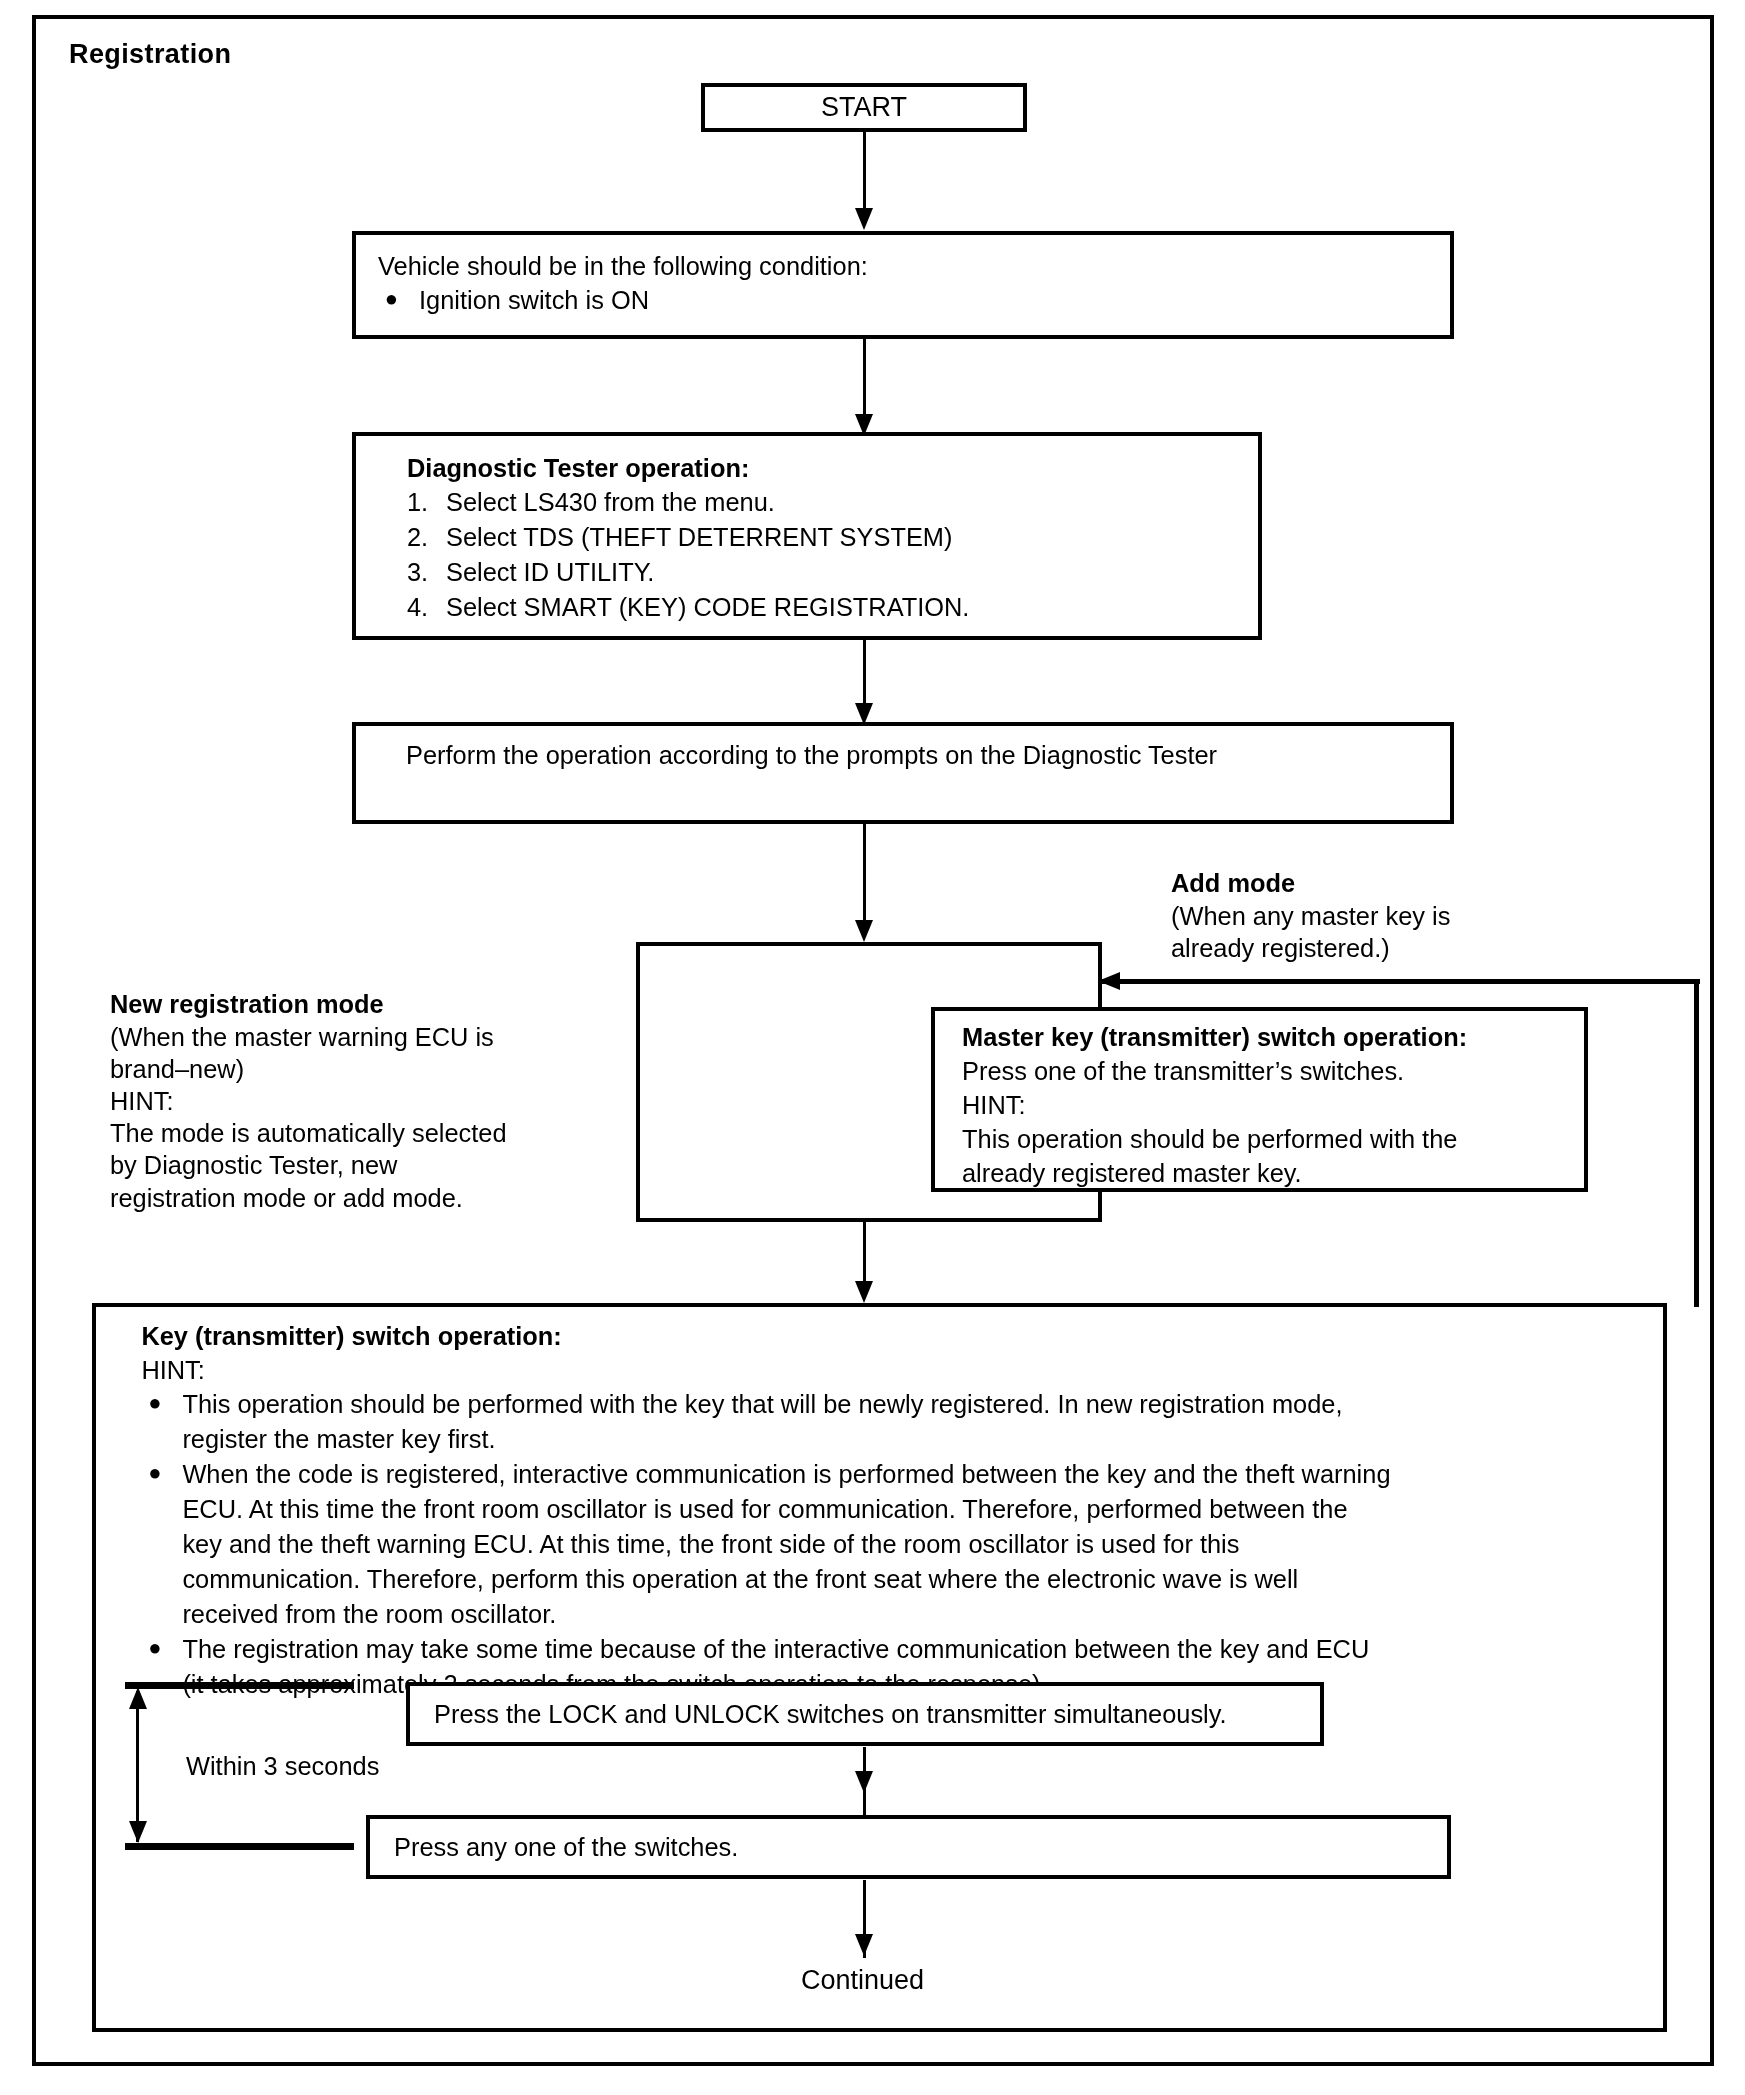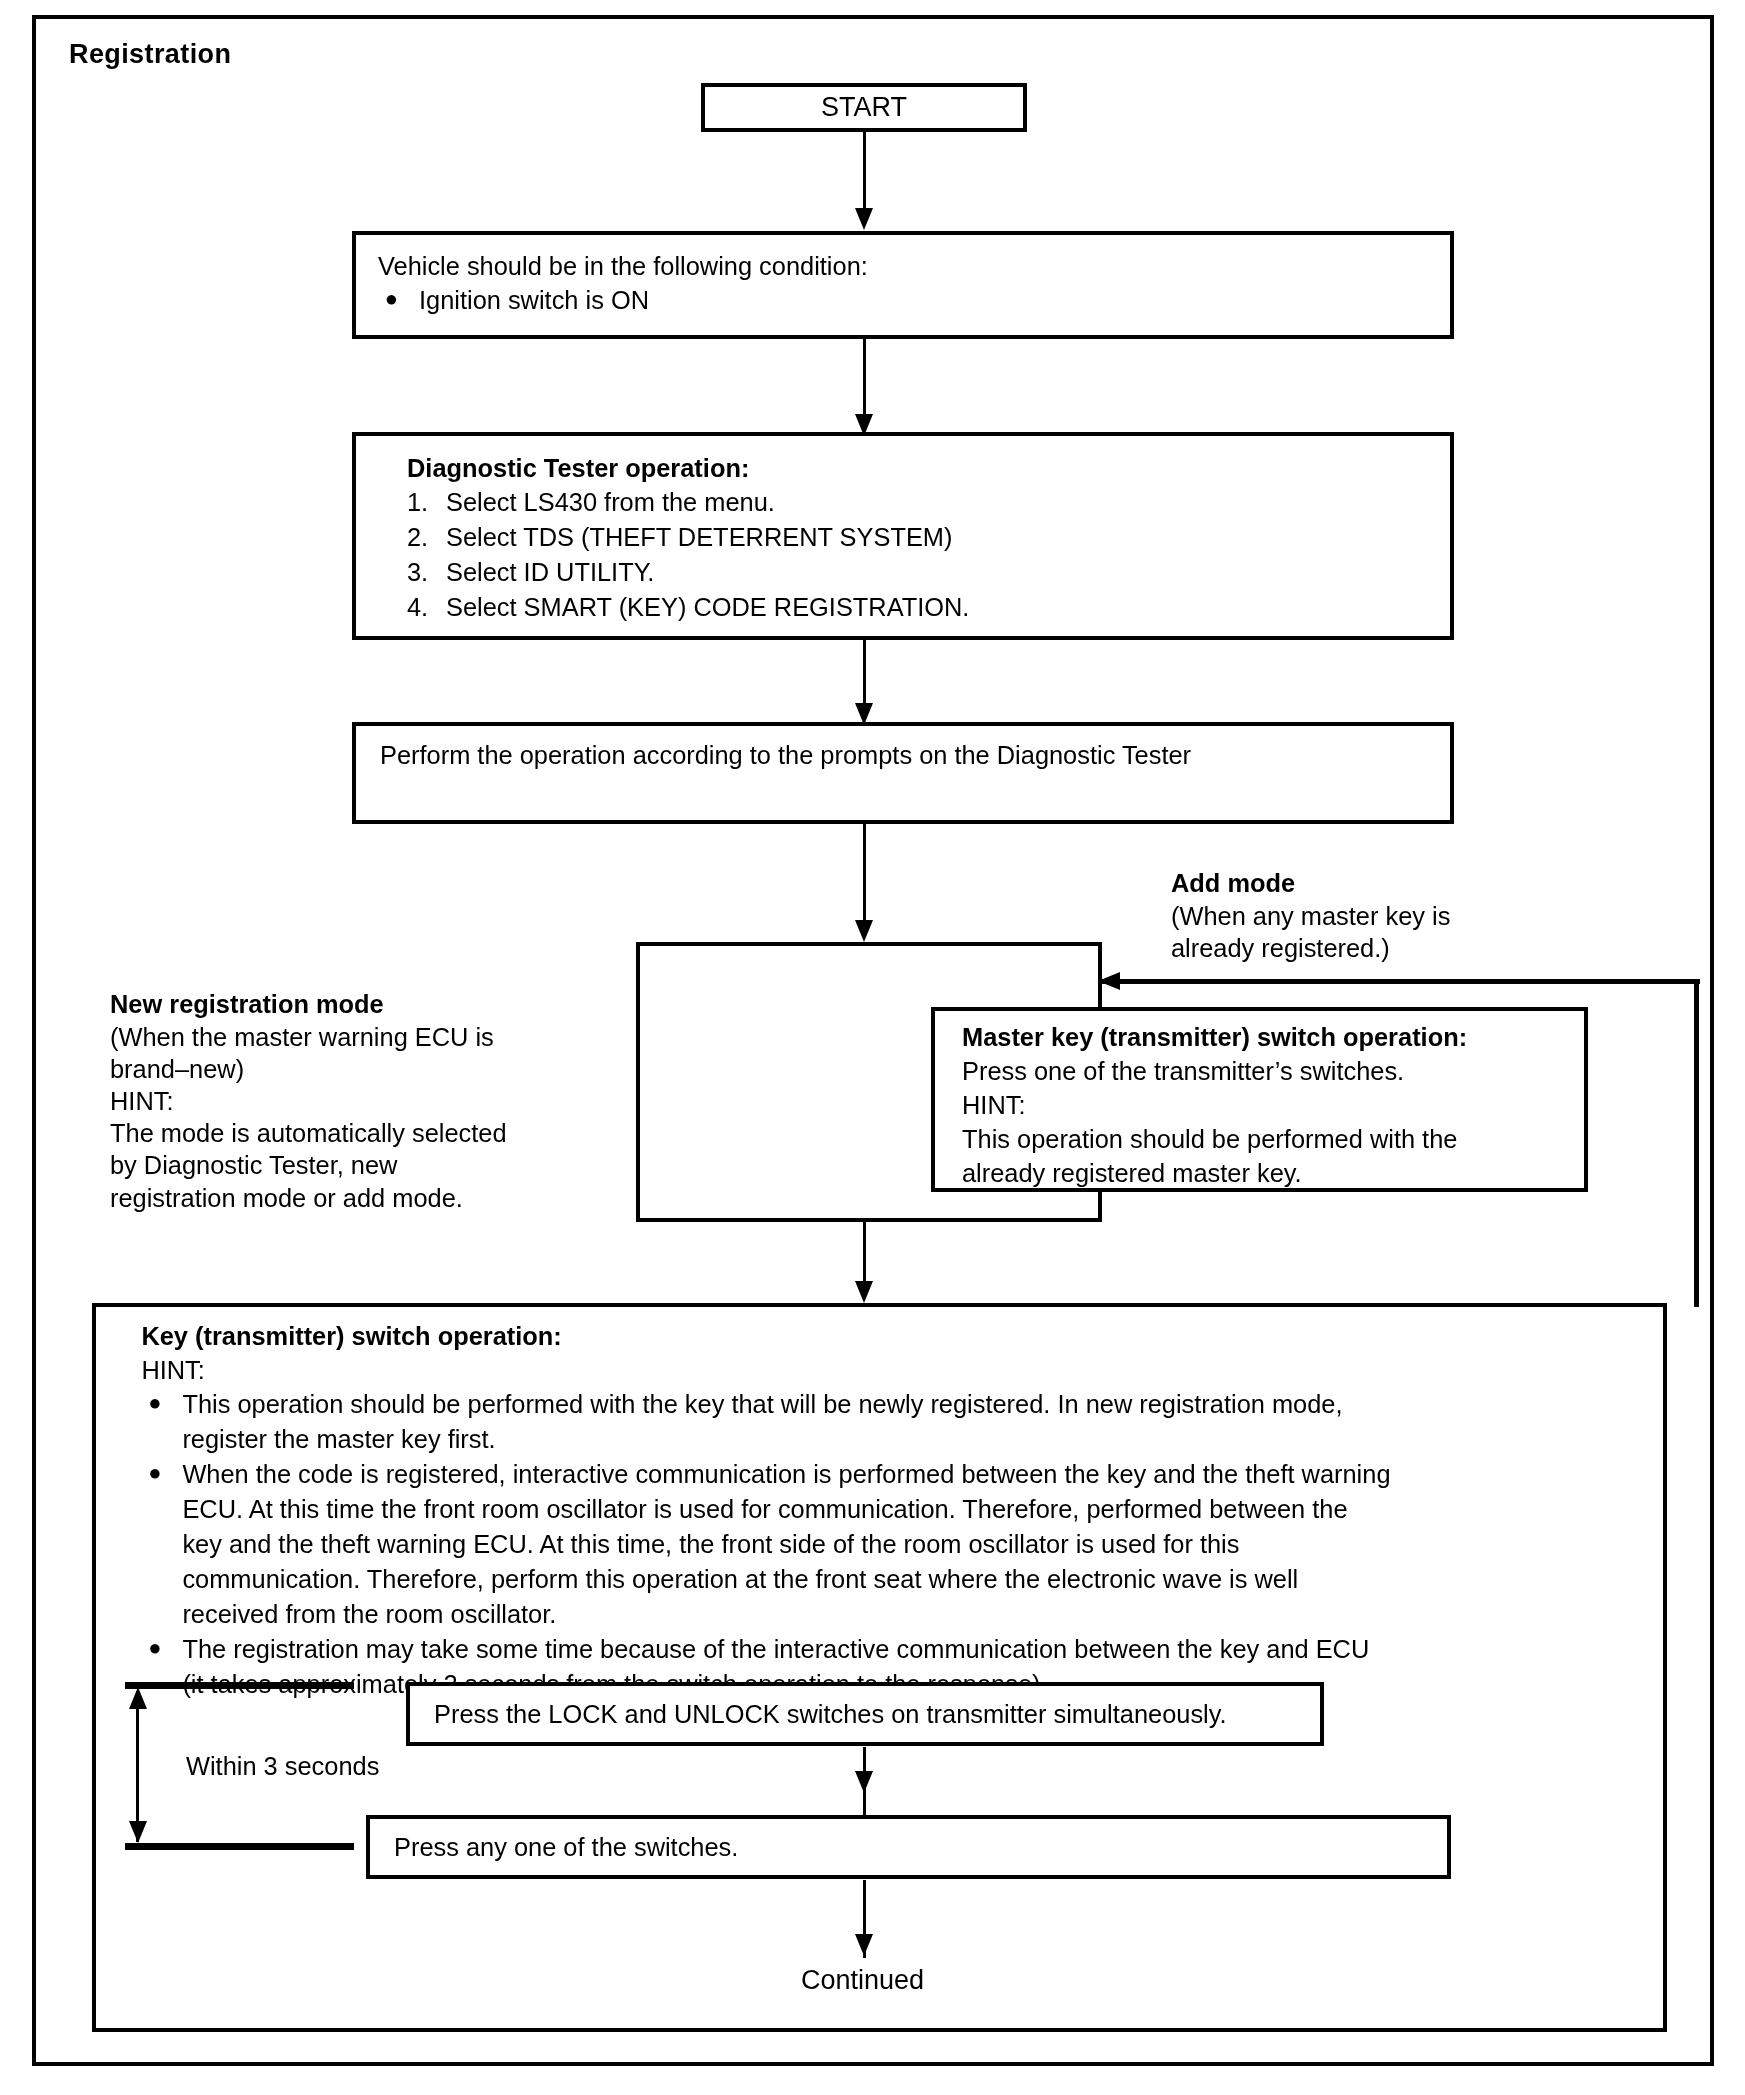--- a/index.html
+++ b/index.html
@@ -187,37 +187,37 @@
       <div class="box-text">Vehicle should be in the following condition:</div>
       <ul class="bullist">
         <li><span class="bul">●</span><span>Ignition switch is ON</span></li>
       </ul>
     </div>
   </div>
 
   <div class="vline" style="left:863px; top:338px; height:83px;"></div>
   <div class="arrow-down" style="left:855px; top:414px;"></div>
 
-  <div class="box" style="left:352px; top:432px; width:1102px; height:208px;">
+  <div class="box" style="left:352px; top:432px; width:910px; height:208px;">
     <div class="inner-pad" style="padding-top:15.3px; padding-left:51px;">
       <div class="box-text" style="font-weight:bold;">Diagnostic Tester operation:</div>
       <ul class="numlist">
         <li><span class="num">1.</span><span>Select LS430 from the menu.</span></li>
         <li><span class="num">2.</span><span>Select TDS (THEFT DETERRENT SYSTEM)</span></li>
         <li><span class="num">3.</span><span>Select ID UTILITY.</span></li>
         <li><span class="num">4.</span><span>Select SMART (KEY) CODE REGISTRATION.</span></li>
       </ul>
     </div>
   </div>
 
   <div class="vline" style="left:863px; top:640px; height:71px;"></div>
   <div class="arrow-down" style="left:855px; top:703px;"></div>
 
   <div class="box" style="left:352px; top:722px; width:1102px; height:102px;">
-    <div class="inner-pad" style="padding-top:12px; padding-left:24px;">
+    <div class="inner-pad" style="padding-top:12px; padding-left:50px;">
       <div class="box-text">Perform the operation according to the prompts on the Diagnostic Tester</div>
     </div>
   </div>
 
   <div class="vline" style="left:863px; top:824px; height:103px;"></div>
   <div class="arrow-down" style="left:855px; top:920px;"></div>
 
   <div class="box" style="left:636px; top:942px; width:466px; height:280px;"></div>
 
   <div class="thick-line" style="left:1102px; top:979px; width:598px; height:5.1px;"></div>

